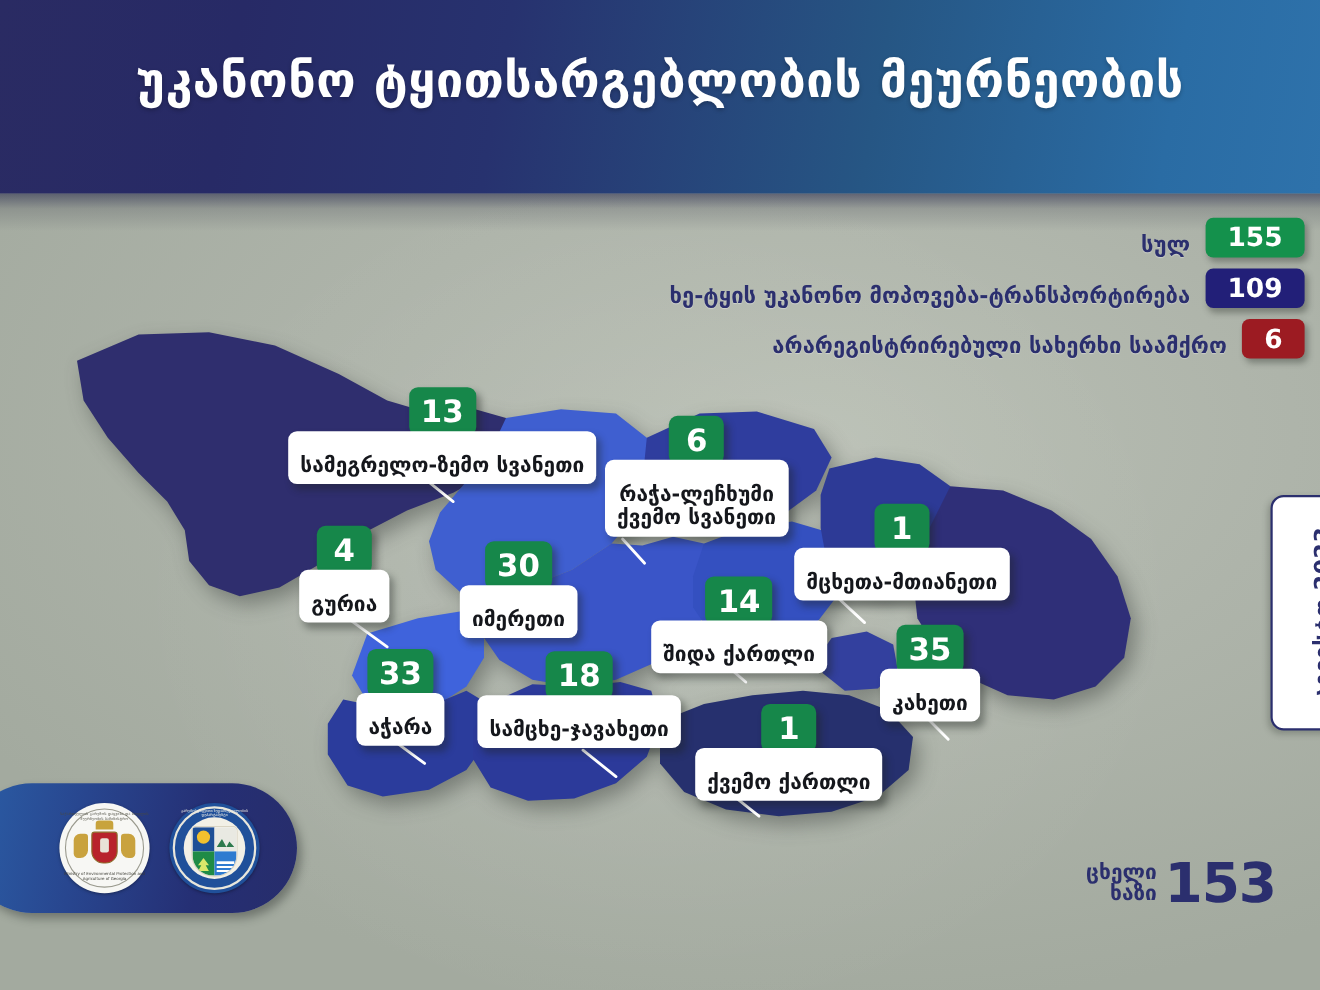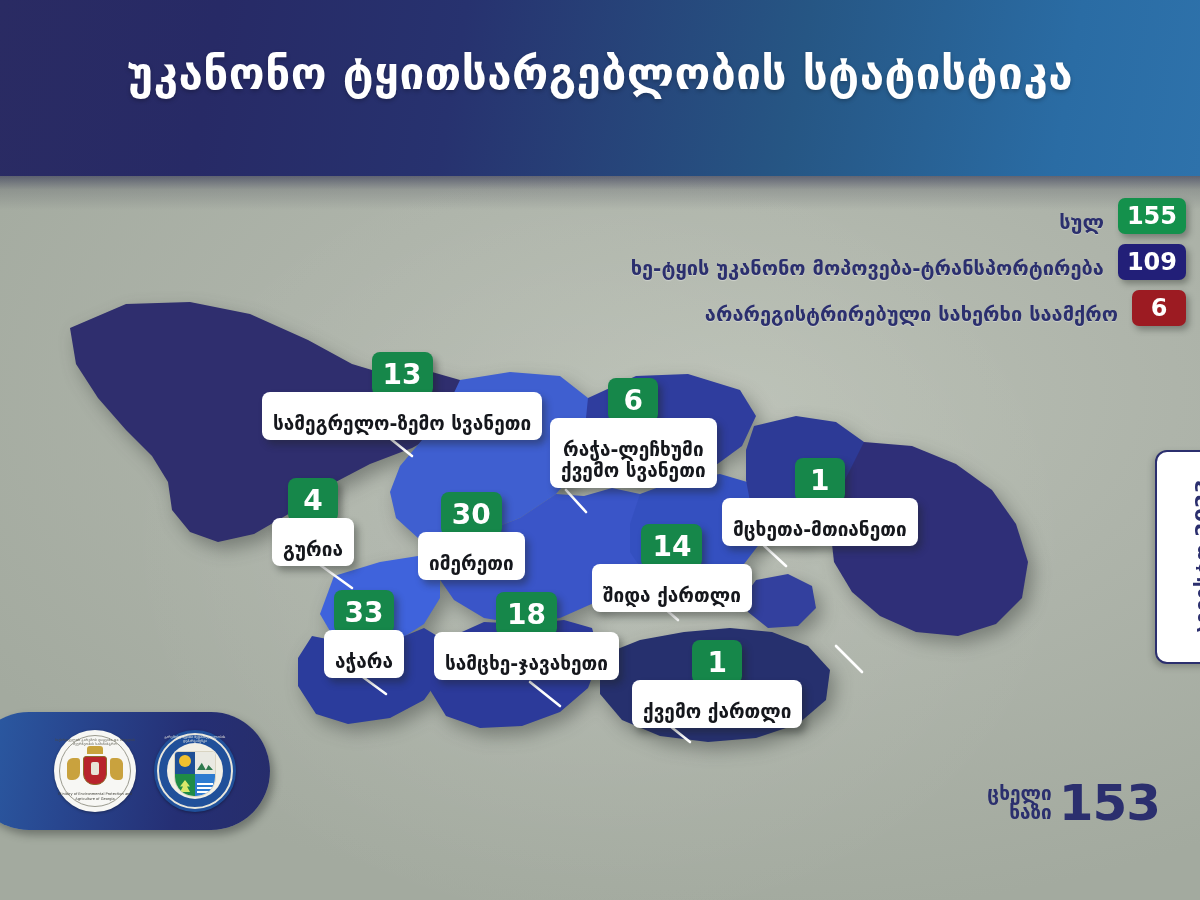--- a/index.html
+++ b/index.html
@@ -43,21 +43,21 @@
   .legend-row{display:flex;align-items:flex-end;justify-content:flex-end;gap:14px;margin-bottom:8px;height:38px;}
   .legend-label{
     color:#2b2f6e;font-size:20px;font-weight:700;white-space:nowrap;
     text-shadow:0 1px 1px rgba(255,255,255,.35);
   }
   .legend-badge{
     min-width:54px;height:36px;border-radius:7px;
     display:flex;align-items:center;justify-content:center;
     color:#fff;font-size:24px;font-weight:700;
     box-shadow:3px 4px 6px rgba(40,45,40,.38);
-    padding:0 9px;box-sizing:border-box;
+    padding:0 20px;box-sizing:border-box;
   }
 
   
   .mapwrap{position:absolute;left:40px;top:280px;width:1060px;height:520px;}
   .mapwrap svg{display:block;width:1060px;height:520px;filter:drop-shadow(6px 8px 9px rgba(40,45,42,.40));}
 
   
   .pin{position:absolute;}
   .pin-num{
     background:#16874a;color:#fff;border-radius:8px;
@@ -169,21 +169,21 @@
 </head>
 <body>
 
 <div id="stage">
 
   <div class="bg"></div>
   <div class="bg-vig"></div>
 
   <div class="header"></div>
   <div class="header-shadow"></div>
-  <div class="header-title">უკანონო ტყითსარგებლობის სტატისტიკა</div>
+  <div class="header-title">უკანონო ტყითსარგებლობის მეურნეობის</div>
 
   <div class="legend">
 
     <div class="legend-row">
       <div class="legend-label">სულ</div>
       <div class="legend-badge" style="background:#14914c">155</div>
     </div>
 
     <div class="legend-row">
       <div class="legend-label">ხე-ტყის უკანონო  მოპოვება-ტრანსპორტირება</div>
@@ -277,20 +277,24 @@
   <div class="pin ctr" style="left:324px;top:590px;">
     <div class="pin-num">33</div>
     <div class="pin-name">აჭარა</div>
   </div>
 
   <div class="pin ctr" style="left:434px;top:592px;">
     <div class="pin-num">18</div>
     <div class="pin-name">სამცხე-ჯავახეთი</div>
   </div>
 
+  <div class="pin ctr" style="left:800px;top:568px;">
+    <div class="pin-num">35</div>
+    <div class="pin-name">კახეთი</div>
+  </div>
 
   <div class="pin ctr" style="left:632px;top:640px;">
     <div class="pin-num">1</div>
     <div class="pin-name">ქვემო ქართლი</div>
   </div>
 
   <div class="datetab">
     <span>აგვისტო 2023</span>
   </div>
 

